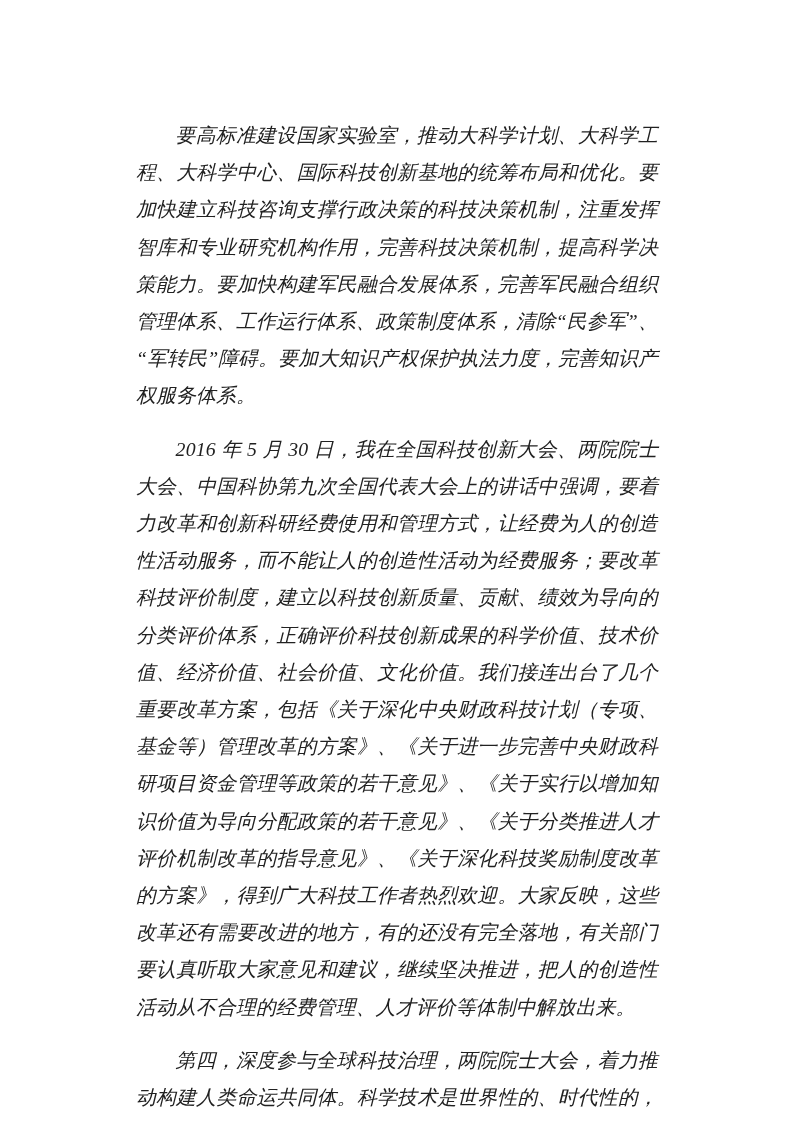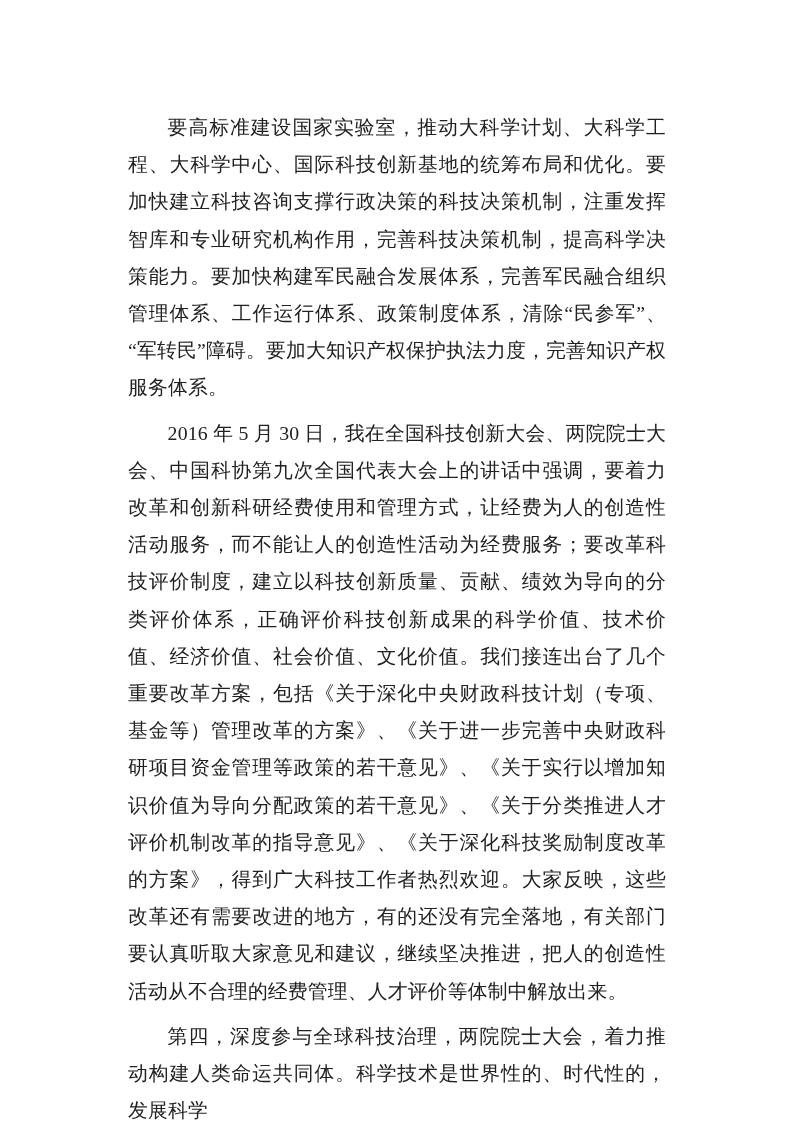--- a/index.html
+++ b/index.html
@@ -18,30 +18,31 @@
     font-family: "Liberation Serif", "DejaVu Serif", serif;
   }
   .content {
     position: absolute;
     top: 101px;
     left: 120px;
     width: 554px;
     color: #212121;
   }
   .content p {
-    margin: 8px;
+    margin: 16px;
     padding: 0;
     font-size: 19.8px;
     line-height: 37.2px;
     text-align: justify;
     text-justify: inter-ideograph;
     text-indent: 2em;
     letter-spacing: 0.2px;
     word-break: break-all;
     overflow-wrap: break-word;
+    font-style: italic;
   }
 </style>
 </head>
 <body>
 
 <div class="page">
   <div class="content">
     <p>要高标准建设国家实验室，推动大科学计划、大科学工程、大科学中心、国际科技创新基地的统筹布局和优化。要加快建立科技咨询支撑行政决策的科技决策机制，注重发挥智库和专业研究机构作用，完善科技决策机制，提高科学决策能力。要加快构建军民融合发展体系，完善军民融合组织管理体系、工作运行体系、政策制度体系，清除“民参军”、“军转民”障碍。要加大知识产权保护执法力度，完善知识产权服务体系。</p>
     <p>2016 年 5 月 30 日，我在全国科技创新大会、两院院士大会、中国科协第九次全国代表大会上的讲话中强调，要着力改革和创新科研经费使用和管理方式，让经费为人的创造性活动服务，而不能让人的创造性活动为经费服务；要改革科技评价制度，建立以科技创新质量、贡献、绩效为导向的分类评价体系，正确评价科技创新成果的科学价值、技术价值、经济价值、社会价值、文化价值。我们接连出台了几个重要改革方案，包括《关于深化中央财政科技计划（专项、基金等）管理改革的方案》、《关于进一步完善中央财政科研项目资金管理等政策的若干意见》、《关于实行以增加知识价值为导向分配政策的若干意见》、《关于分类推进人才评价机制改革的指导意见》、《关于深化科技奖励制度改革的方案》，得到广大科技工作者热烈欢迎。大家反映，这些改革还有需要改进的地方，有的还没有完全落地，有关部门要认真听取大家意见和建议，继续坚决推进，把人的创造性活动从不合理的经费管理、人才评价等体制中解放出来。</p>
     <p>第四，深度参与全球科技治理，两院院士大会，着力推动构建人类命运共同体。科学技术是世界性的、时代性的，发展科学</p>

